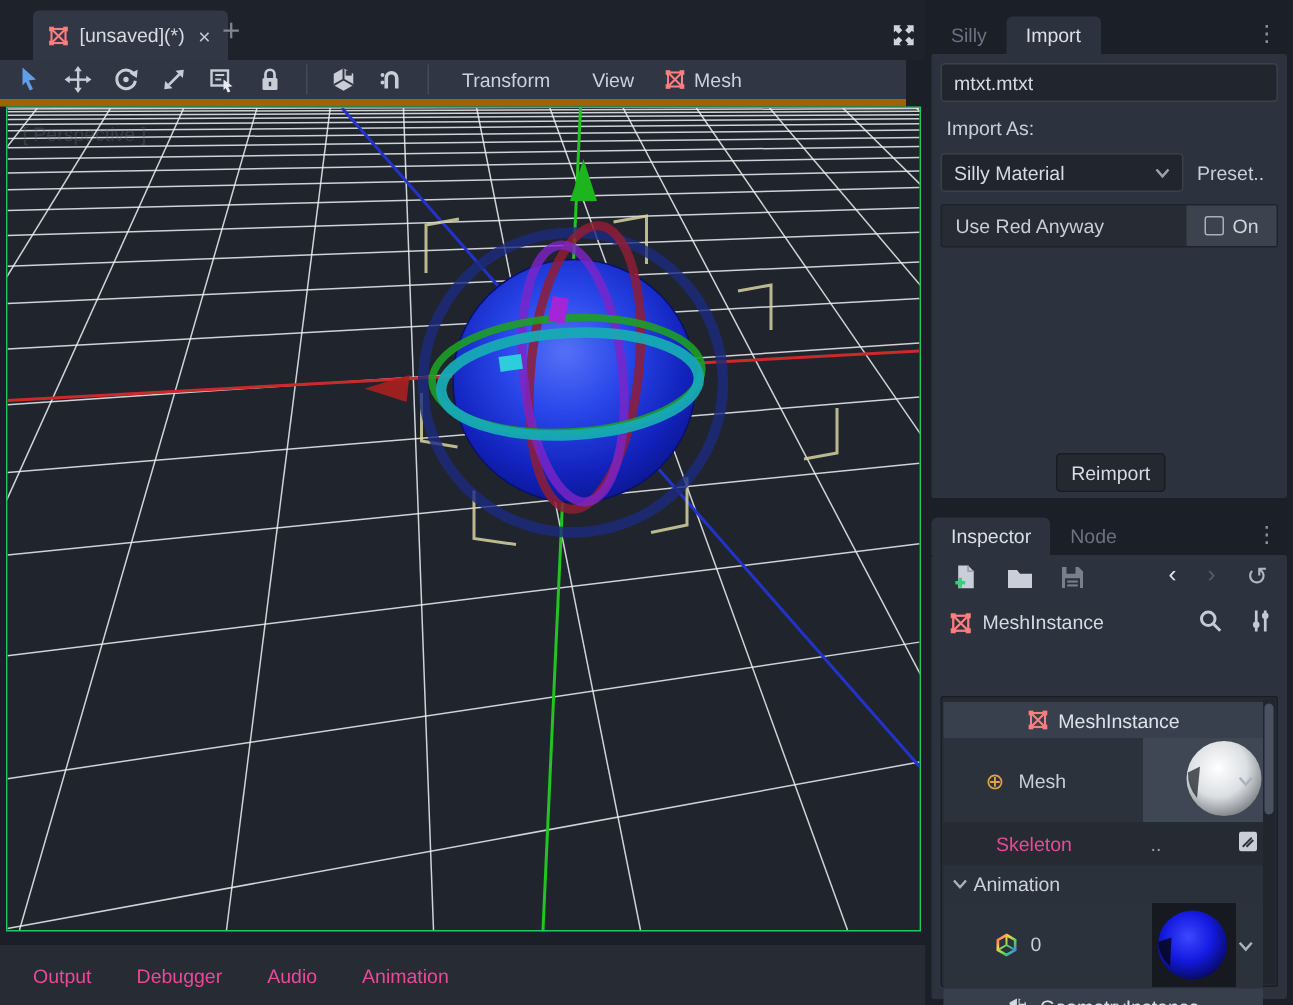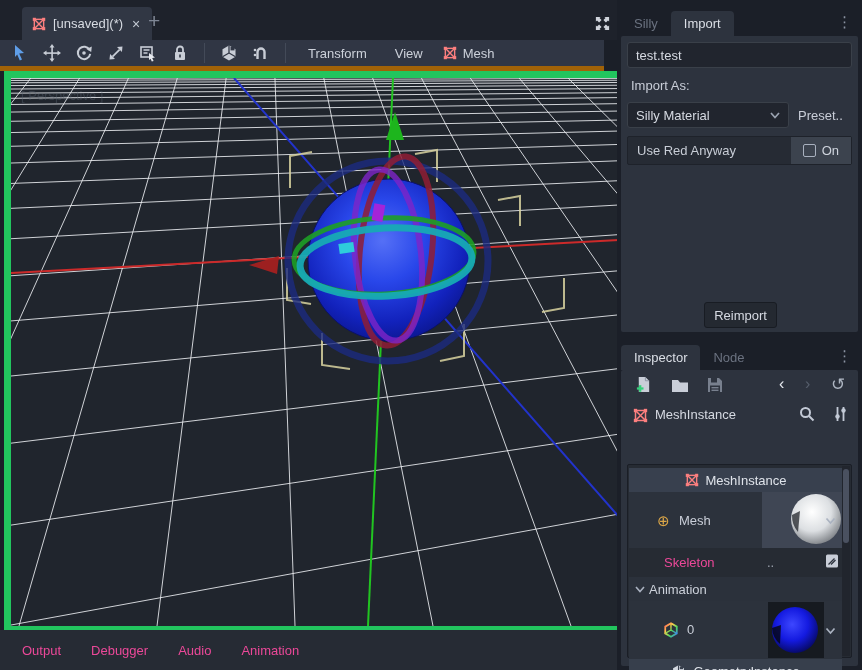--- a/index.html
+++ b/index.html
@@ -16,21 +16,21 @@
   .tab-close{color:#c3c9d3;font-size:14px;padding:0 2px;cursor:default;}
   .tab-add{left:148px;top:10px;color:#7e8694;font-size:21px;line-height:21px;}
   #expand-btn{left:594px;top:15px;}
   
   #toolbar3d{left:0;top:40px;width:604px;height:31px;background:#30364 3;background:#303644;
              border-bottom:5px solid #a16207;display:flex;align-items:center;padding-left:10px;box-sizing:border-box;gap:12px;}
   .tbtn{width:20px;height:20px;display:flex;align-items:center;justify-content:center;}
   .tsep{width:1px;height:20px;background:#434a58;margin:0 2px;}
   .menu-label{color:#ccd1da;padding:0 8px;}
   
-  #viewport{left:4px;top:71px;width:608px;height:548px;border:7px solid #22c55e;background:#20252d;}
+  #viewport{left:4px;top:71px;width:608px;height:548px;border:1px solid #22c55e;background:#20252d;}
   
   #bottombar{left:0;top:630px;width:617px;height:40px;background:#262b34;display:flex;align-items:center;
              gap:14px;padding-left:14px;box-sizing:border-box;}
   .bb-item{color:#ec4899;padding:4px 8px;border-radius:3px;}
   
   #rightcol{left:617px;top:0;width:245px;height:670px;background:#1b1f28;}
   .dock-tabs{position:absolute;left:4px;right:4px;height:29px;display:flex;align-items:flex-end;}
   .dock-tab{padding:5px 13px;color:#6b7280;}
   .dock-tab.active{background:#2d333e;color:#dbdfe6;border-radius:4px 4px 0 0;}
   .dots{position:absolute;right:10px;top:6px;color:#8b93a2;font-size:15px;letter-spacing:0;}
@@ -263,21 +263,21 @@
 
   <div id="rightcol" class="abs">
 
     <div class="dock-tabs" style="top:7px;">
       <span class="dock-tab">Silly</span>
       <span class="dock-tab active">Import</span>
     </div>
     <span class="dots" style="top:13px;">⋮</span>
     <div class="dock-body" style="top:36px;height:296px;">
       <div class="field" style="position:absolute;left:6px;right:6px;top:6px;height:26px;">
-        <span>test.test</span>
+        <span>mtxt.mtxt</span>
       </div>
       <div class="abs insp-label" style="left:10px;top:42px;">Import As:</div>
       <div class="field" style="position:absolute;left:6px;top:66px;width:162px;height:26px;">
         <span>Silly Material</span>
         <svg width="10" height="8" viewBox="0 0 10 8" style="margin-left:auto;">
           <polyline points="1,2 5,6.5 9,2" fill="none" stroke="#9aa2b0" stroke-width="1.7"></polyline>
         </svg>
       </div>
       <div class="abs insp-label" style="left:177px;top:72px;">Preset..</div>
       <div class="prop-row" style="position:absolute;left:6px;right:6px;top:100px;height:27px;">

